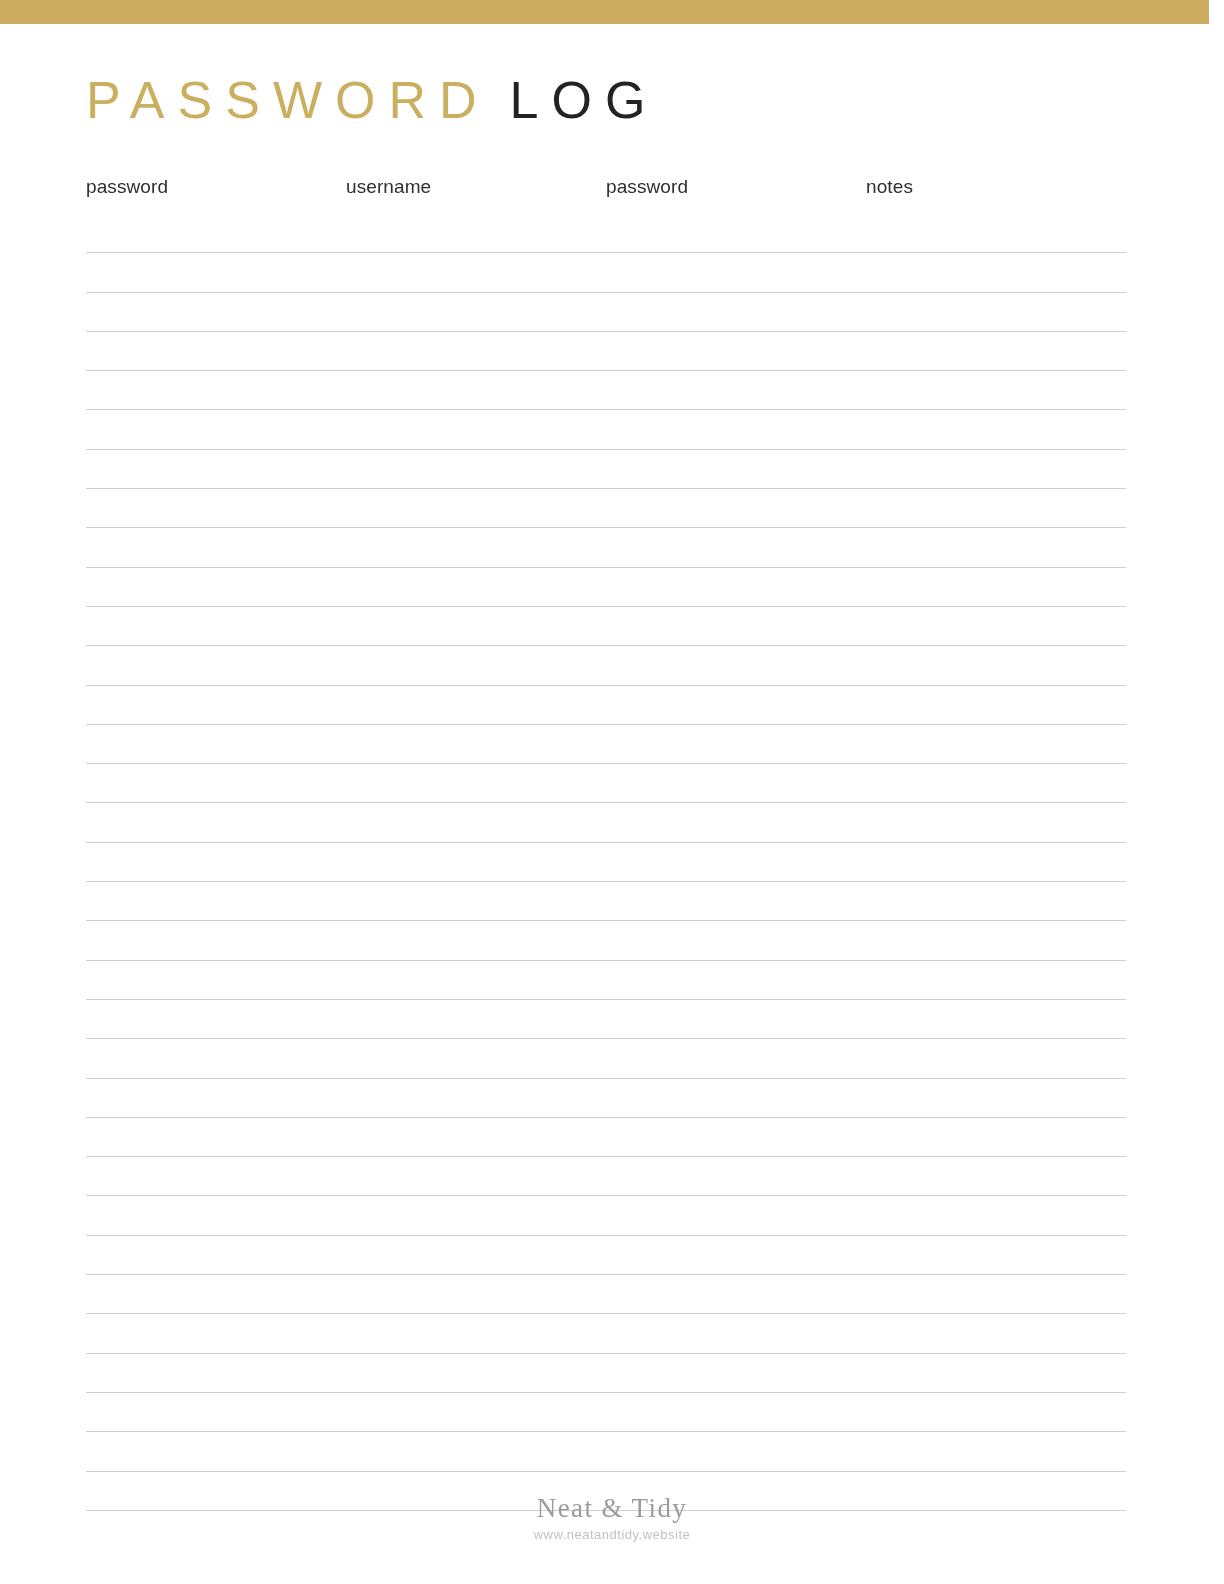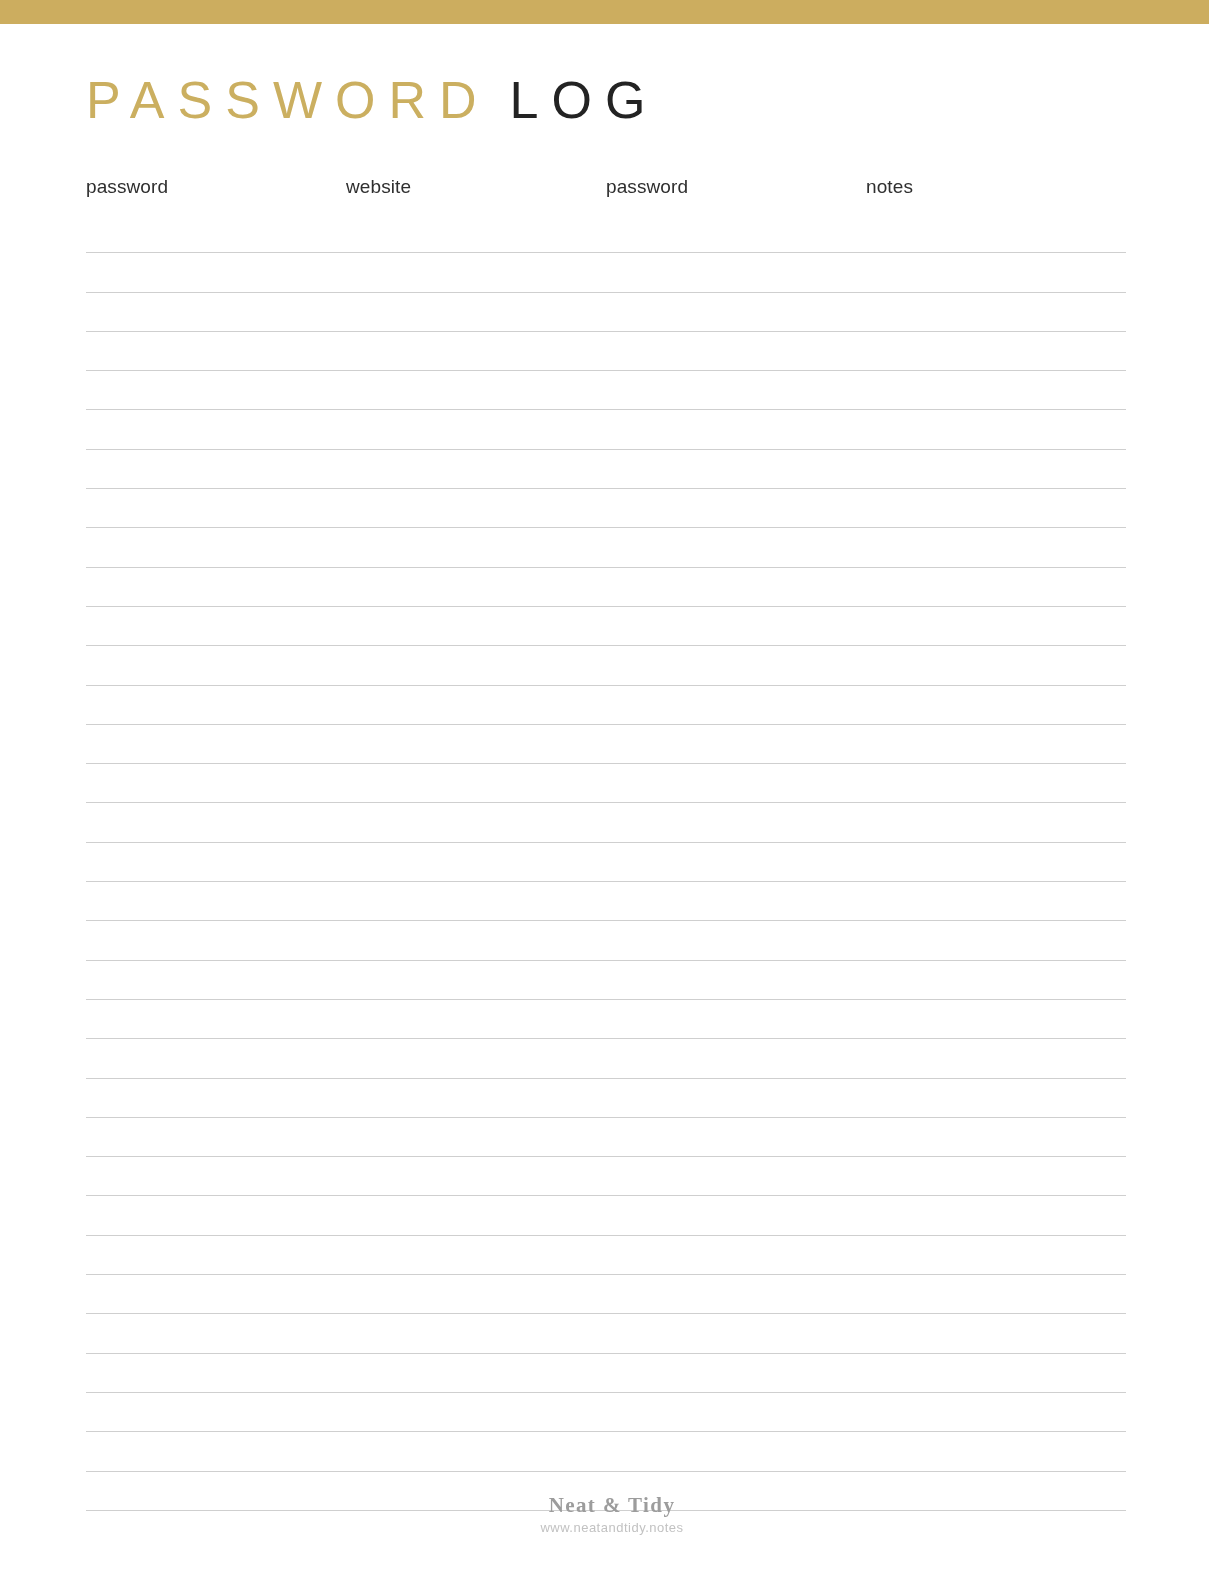--- a/index.html
+++ b/index.html
@@ -92,22 +92,22 @@
   
   .footer {
     position: absolute;
     left: 0;
     top: 1494px;
     width: 1224px;
     text-align: center;
   }
   .brand {
     font-family: "Liberation Serif", serif;
-    font-size: 21px;
-    font-weight: 700;
+    font-size: 27px;
+    font-weight: 400;
     color: #9c9c9c;
     letter-spacing: 1.4px;
     line-height: 1.1;
   }
   .brand-url {
     margin-top: 3px;
     font-family: "Liberation Sans", sans-serif;
     font-size: 13px;
     font-weight: 400;
     color: #c2c2c2;
@@ -121,21 +121,21 @@
 
   <div class="top-bar"></div>
 
   <div class="title-wrap">
     <span class="title-main">PASSWORD</span>
     <span class="title-sub">LOG</span>
   </div>
 
   <div class="columns">
     <div class="col-head">password</div>
-    <div class="col-head">website</div>
+    <div class="col-head">username</div>
     <div class="col-head">password</div>
     <div class="col-head">notes</div>
   </div>
 
   <div class="grid" id="grid">
       <div class="grid-row">
         <div class="cell" style="border-bottom-color: rgb(207, 207, 207);"></div>
         <div class="cell" style="border-bottom-color: rgb(207, 207, 207);"></div>
         <div class="cell" style="border-bottom-color: rgb(207, 207, 207);"></div>
         <div class="cell" style="border-bottom-color: rgb(207, 207, 207);"></div>
@@ -329,16 +329,16 @@
       <div class="grid-row">
         <div class="cell" style="border-bottom-color: rgb(207, 207, 207);"></div>
         <div class="cell" style="border-bottom-color: rgb(207, 207, 207);"></div>
         <div class="cell" style="border-bottom-color: rgb(207, 207, 207);"></div>
         <div class="cell" style="border-bottom-color: rgb(207, 207, 207);"></div>
       </div>
     </div>
 
   <div class="footer">
     <div class="brand">Neat &amp; Tidy</div>
-    <div class="brand-url">www.neatandtidy.notes</div>
+    <div class="brand-url">www.neatandtidy.website</div>
   </div>
 
 </div>
 
 </body></html>

